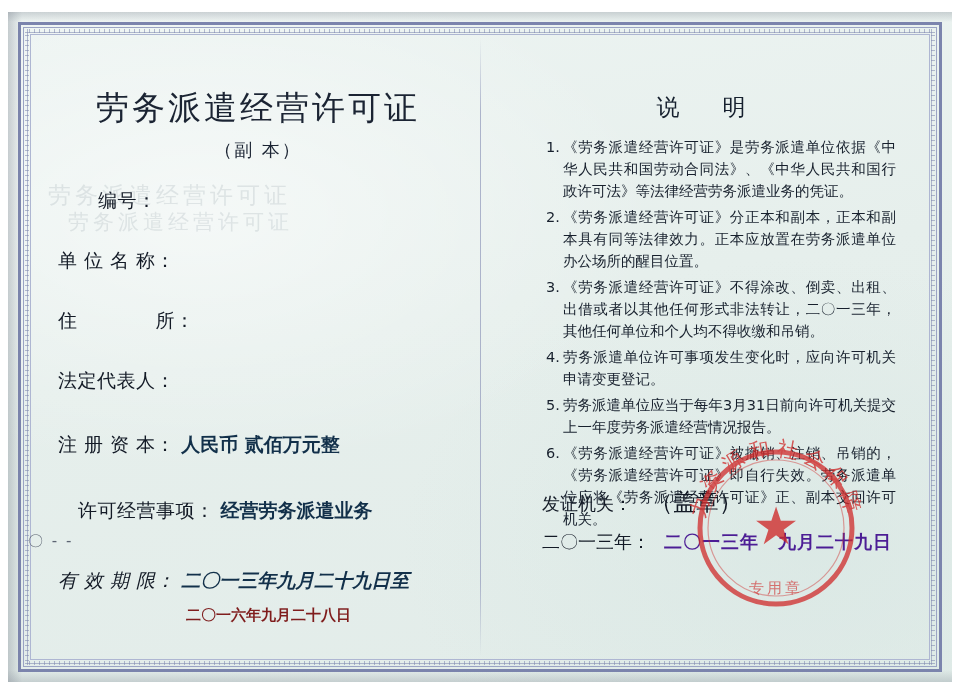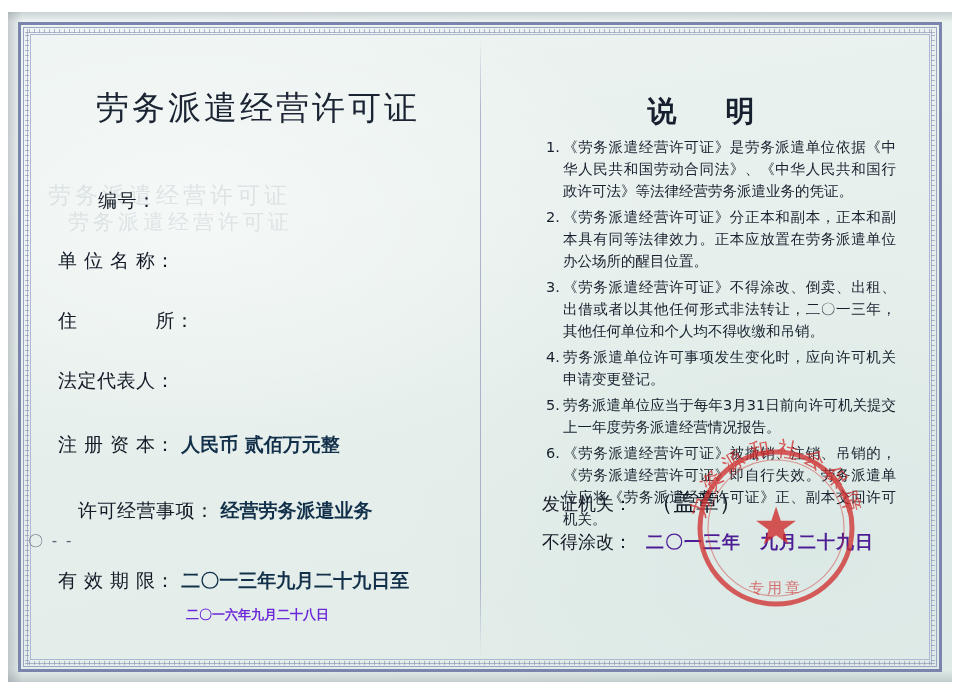--- a/index.html
+++ b/index.html
@@ -149,29 +149,29 @@
     margin-left: 6px;
     color: #12304a;
     font-weight: 600;
   }
   .field.id     { top: 148px; left: 62px; }
   .field.name   { top: 208px; }
   .field.addr   { top: 268px; }
   .field.legal  { top: 328px; }
   .field.cap    { top: 392px; }
   .field.scope  { top: 458px; margin-left: 20px; }
-  .field.term   { top: 528px; }
+  .field.term   { top: 528px; font-style: italic; }
 
   .term-line2 {
     position: absolute;
     left: 22px;
     top: 566px;
     width: 420px;
-    font-size: 13px;
-    color: #6d28d9;
+    font-size: 15px;
+    color: #7f1d1d;
     font-weight: 600;
     padding-left: 128px;
     box-sizing: border-box;
   }
 
   
   .edge-mark {
     position: absolute;
     left: -8px;
     top: 492px;
@@ -184,24 +184,24 @@
   .right-panel {
     position: absolute;
     left: 476px; top: 28px;
     width: 444px; height: 614px;
   }
   .notes-title {
     position: absolute;
     left: 0; top: 52px;
     width: 444px;
     text-align: center;
-    font-size: 29px;
+    font-size: 23px;
     letter-spacing: 10px;
     color: #16202e;
-    font-weight: 700;
+    font-weight: 400;
   }
   .notes-list {
     position: absolute;
     left: 62px; top: 96px;
     width: 350px;
   }
   .note-item {
     display: flex;
     margin-bottom: 4px;
     font-size: 14.5px;
@@ -285,20 +285,21 @@
   <div class="frame-inner"></div>
 
   <div class="divider"></div>
 
   <div class="watermark">劳务派遣经营许可证</div>
   <div class="watermark w2">劳务派遣经营许可证</div>
 
   <div class="left-panel">
 
     <div class="cert-title">劳务派遣经营许可证</div>
+    <div class="cert-subtitle">（副 本）</div>
 
     <div class="field id">
       <span class="lbl">编号：</span><span class="val"></span>
     </div>
 
     <div class="field addr">
       <span class="lbl">住　　　　所：</span><span class="val"></span>
     </div>
 
     <div class="field name">
@@ -354,21 +355,21 @@
         <span class="note-num">6.</span>
         <span class="note-text">《劳务派遣经营许可证》被撤销、注销、吊销的，《劳务派遣经营许可证》即自行失效。劳务派遣单位应将《劳务派遣经营许可证》正、副本交回许可机关。</span>
       </div>
     </div>
 
     <div class="issue-org">
       <span>发证机关：</span><span class="seal-note">（盖章）</span>
     </div>
 
     <div class="issue-date">
-      <span>不得涂改：</span><span class="dval">二〇一三年　九月二十九日</span>
+      <span>二〇一三年：</span><span class="dval">二〇一三年　九月二十九日</span>
     </div>
 
     <div class="seal">
       <svg width="200" height="200" viewBox="0 0 200 200" xmlns="http://www.w3.org/2000/svg">
         <defs>
           <path id="sealArc" d="M 100,100 m -74,0 a 74,74 0 1,1 148,0" fill="none"></path>
           <path id="sealArcText" d="M 28,100 a 72,72 0 1,1 144,0" fill="none"></path>
         </defs>
         <circle cx="100" cy="100" r="76" fill="none" stroke="#cf2a2a" stroke-width="5" opacity="0.88"></circle>
         <circle cx="100" cy="100" r="68" fill="none" stroke="#cf2a2a" stroke-width="1.2" opacity="0.5"></circle>

